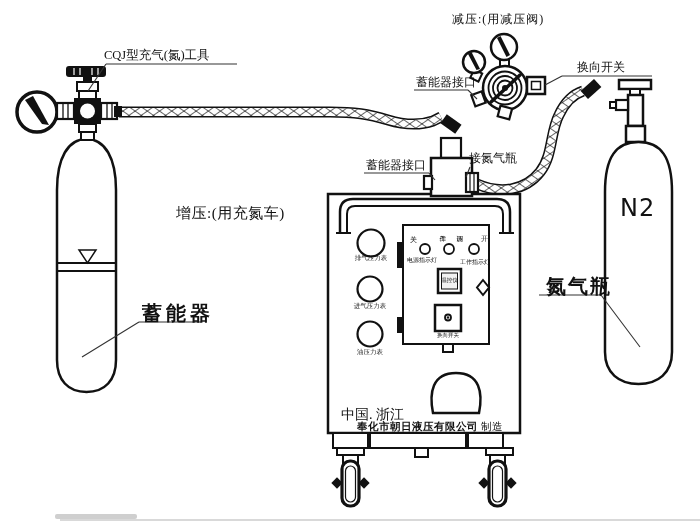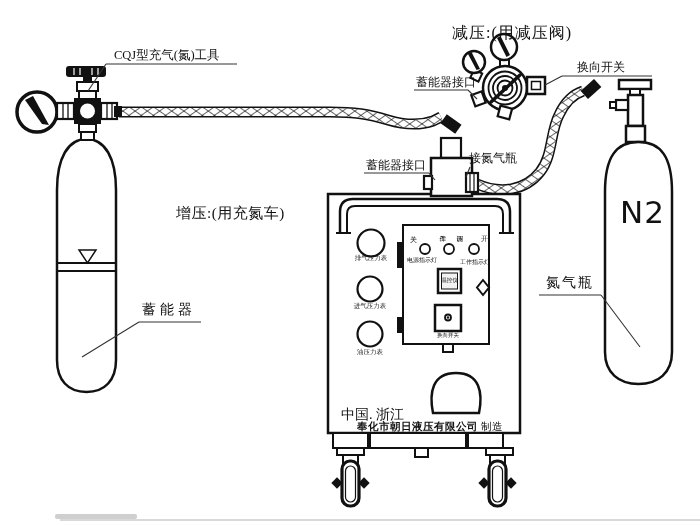--- a/index.html
+++ b/index.html
@@ -2,32 +2,32 @@
 <html><head>
 <meta charset="utf-8">
 <style>
   html,body{margin:0;padding:0;background:#ffffff;}
   #stage{position:relative;width:700px;height:525px;background:#ffffff;overflow:hidden;
          font-family:"Liberation Serif","DejaVu Serif",serif;color:#111;}
   #stage svg{position:absolute;left:0;top:0;}
   .lbl{position:absolute;white-space:nowrap;color:#111;line-height:1.05;}
   .v{writing-mode:vertical-rl;text-orientation:upright;letter-spacing:0;}
   .ctr{text-align:center;}
-  .t16{font-size:16px;letter-spacing:1px;margin-top:12px;}
+  .t16{font-size:12px;letter-spacing:1px;}
   .t15{font-size:15px;letter-spacing:0.5px;}
-  .t14{font-size:14px;}
+  .t14{font-size:20px;font-weight:bold;}
   .t12{font-size:12px;}
   .t12b{font-size:12.5px;}
   .t10{font-size:14px;}
   .t10b{font-size:10.5px;letter-spacing:0.5px;}
   .t7{font-size:7px;}
   .t65{font-size:6.5px;}
   .t6{font-size:6px;}
   .t55{font-size:5.5px;}
-  .n2{font-family:"DejaVu Sans","Liberation Sans",sans-serif;font-size:31px;letter-spacing:1px;}
+  .n2{font-family:"DejaVu Sans","Liberation Sans",sans-serif;font-size:24px;letter-spacing:1px;}
   .artifact1{position:absolute;left:55px;top:514px;width:82px;height:5px;background:#a8a8a8;opacity:.55;border-radius:2px;}
   .artifact2{position:absolute;left:60px;top:519px;width:640px;height:2px;background:#c9c9c9;opacity:.7;}
 </style>
 </head>
 <body>
 
 <div id="stage">
 
 <svg width="700" height="525" viewBox="0 0 700 525">
   <defs>
@@ -181,21 +181,21 @@
     <line x1="429" y1="173" x2="435" y2="180"></line>
     <line x1="470" y1="167" x2="466" y2="177"></line>
     <line x1="139" y1="322" x2="201" y2="322"></line>
     <line x1="139" y1="322" x2="82" y2="357"></line>
     <line x1="539" y1="295" x2="601" y2="295"></line>
     <line x1="601" y1="295" x2="640" y2="347"></line>
   </g>
 </svg>
 
 <div class="lbl t16" style="left:452px;top:13px;">减压:(用减压阀)</div>
-<div class="lbl t12b" style="left:114px;top:49px;">CQJ型充气(氮)工具</div>
+<div class="lbl t12b" style="left:104px;top:49px;">CQJ型充气(氮)工具</div>
 <div class="lbl t12" style="left:416px;top:76px;">蓄能器接口</div>
 <div class="lbl t12" style="left:577px;top:61px;">换向开关</div>
 <div class="lbl t12" style="left:366px;top:159px;">蓄能器接口</div>
 <div class="lbl t12" style="left:469px;top:152px;">接氮气瓶</div>
 <div class="lbl t15" style="left:176px;top:206px;">增压:(用充氮车)</div>
 <div class="lbl t14" style="left:142px;top:303px;letter-spacing:4px;">蓄能器</div>
 <div class="lbl t14" style="left:546px;top:276px;letter-spacing:2px;">氮气瓶</div>
 <div class="lbl n2" style="left:620px;top:196px;">N2</div>
 
 <div class="lbl t65 ctr" style="left:346px;top:255px;width:50px;">排气压力表</div>

